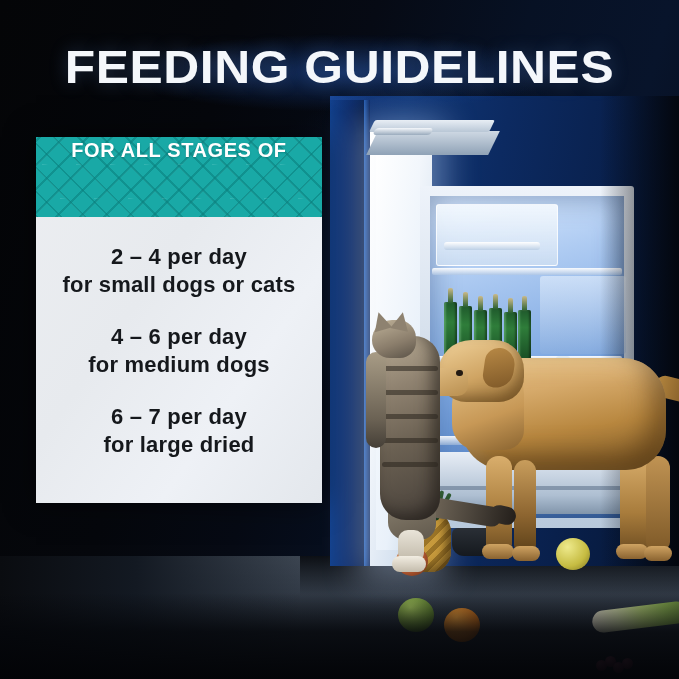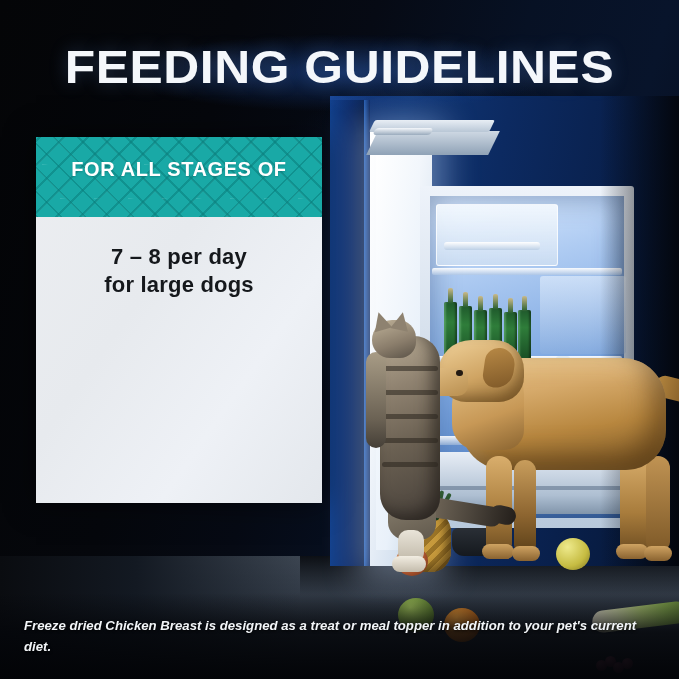--- a/index.html
+++ b/index.html
@@ -187,21 +187,21 @@
     background-color:#1aaaa7;}
   .fan{position:absolute;width:26px;height:26px;opacity:.45;
     background:
       conic-gradient(from 200deg at 50% 100%,
         rgba(190,240,238,.0) 0deg, rgba(190,240,238,.85) 6deg, rgba(190,240,238,0) 10deg,
         rgba(190,240,238,0) 16deg, rgba(190,240,238,.85) 22deg, rgba(190,240,238,0) 26deg,
         rgba(190,240,238,0) 32deg, rgba(190,240,238,.85) 38deg, rgba(190,240,238,0) 42deg,
         rgba(190,240,238,0) 48deg, rgba(190,240,238,.85) 54deg, rgba(190,240,238,0) 58deg,
         rgba(190,240,238,0) 64deg, rgba(190,240,238,.85) 70deg, rgba(190,240,238,0) 74deg,
         rgba(190,240,238,0) 360deg);}
-  .panel-head-title{position:relative;z-index:3;padding-top:20px;text-align:center;
+  .panel-head-title{position:relative;z-index:3;padding-top:1px;text-align:center;
     font-family:"Liberation Sans",sans-serif;font-weight:bold;font-size:20px;line-height:25px;
     letter-spacing:.6px;color:#ffffff;text-shadow:0 1px 2px rgba(0,90,90,.35);}
   .panel-body{padding:26px 14px 10px;text-align:center;}
   .feed-group{margin-bottom:24px;}
   .feed-amount{font-family:"Liberation Sans",sans-serif;font-weight:bold;font-size:22px;line-height:28px;
     color:#15181c;letter-spacing:.2px;}
   .feed-for{font-family:"Liberation Sans",sans-serif;font-weight:bold;font-size:22px;line-height:28px;
     color:#15181c;letter-spacing:.2px;}
 
   
@@ -338,24 +338,31 @@
       <div class="fan" style="left:160px;top:36px;"></div>
       <div class="fan" style="left:194px;top:36px;"></div>
       <div class="fan" style="left:228px;top:36px;"></div>
       <div class="fan" style="left:262px;top:36px;"></div>
       <div class="panel-head-title">
         <div>FOR ALL STAGES OF</div>
       </div>
     </div>
     <div class="panel-body">
       <div class="feed-group">
-        <div class="feed-amount">7 – 8  per day</div>
-        <div class="feed-for">for large dogs</div>
+        <div class="feed-amount">2 – 4  per day</div>
+        <div class="feed-for">for small dogs or cats</div>
+      </div>
+      <div class="feed-group">
+        <div class="feed-amount">4 – 6  per day</div>
+        <div class="feed-for">for medium dogs</div>
+      </div>
+      <div class="feed-group">
+        <div class="feed-amount">6 – 7  per day</div>
+        <div class="feed-for">for large dried</div>
       </div>
     </div>
   </div>
 
   <div class="footer-scrim"></div>
   <div class="footer">
-    <span class="footer-line">Freeze dried Chicken Breast is designed as a treat or meal topper in addition to your pet's current diet.</span>
   </div>
 
 </div>
 
 </body></html>

